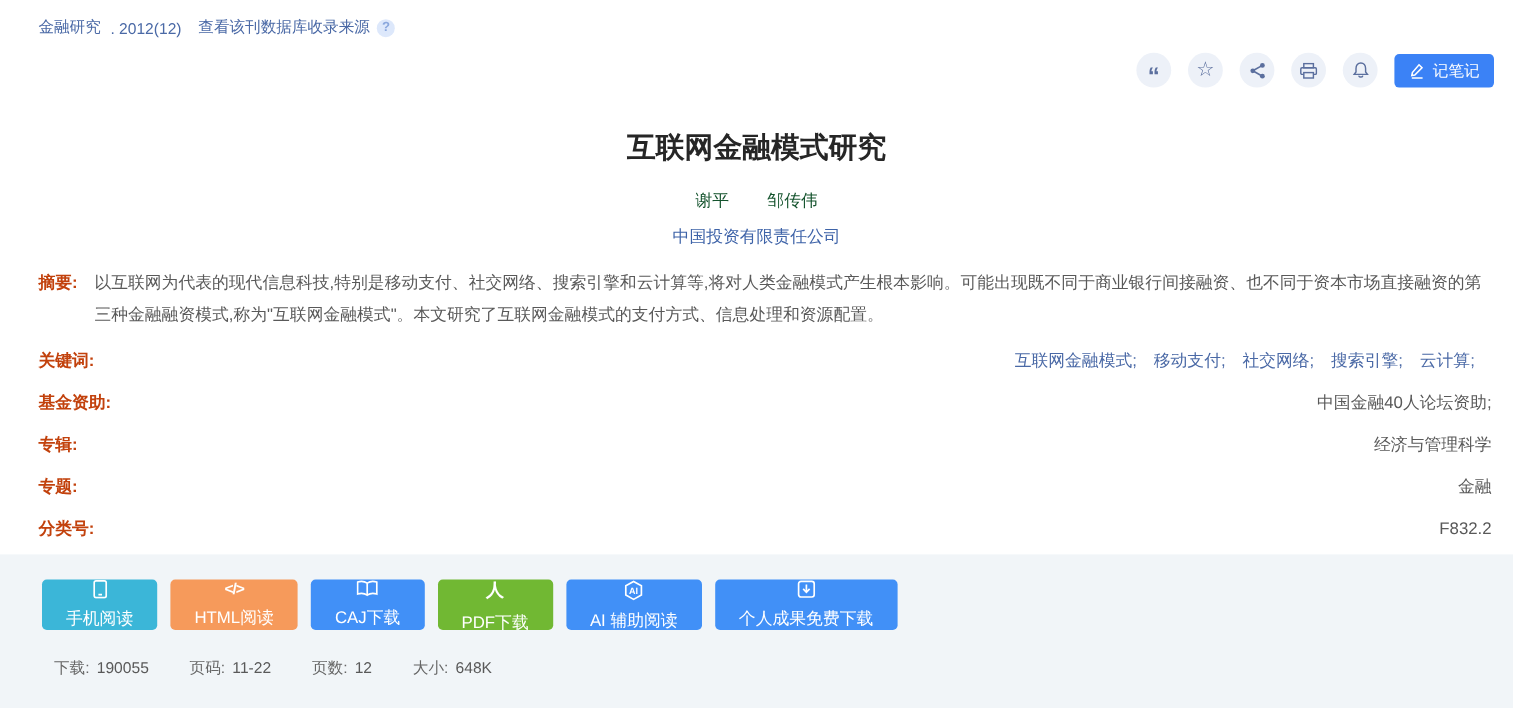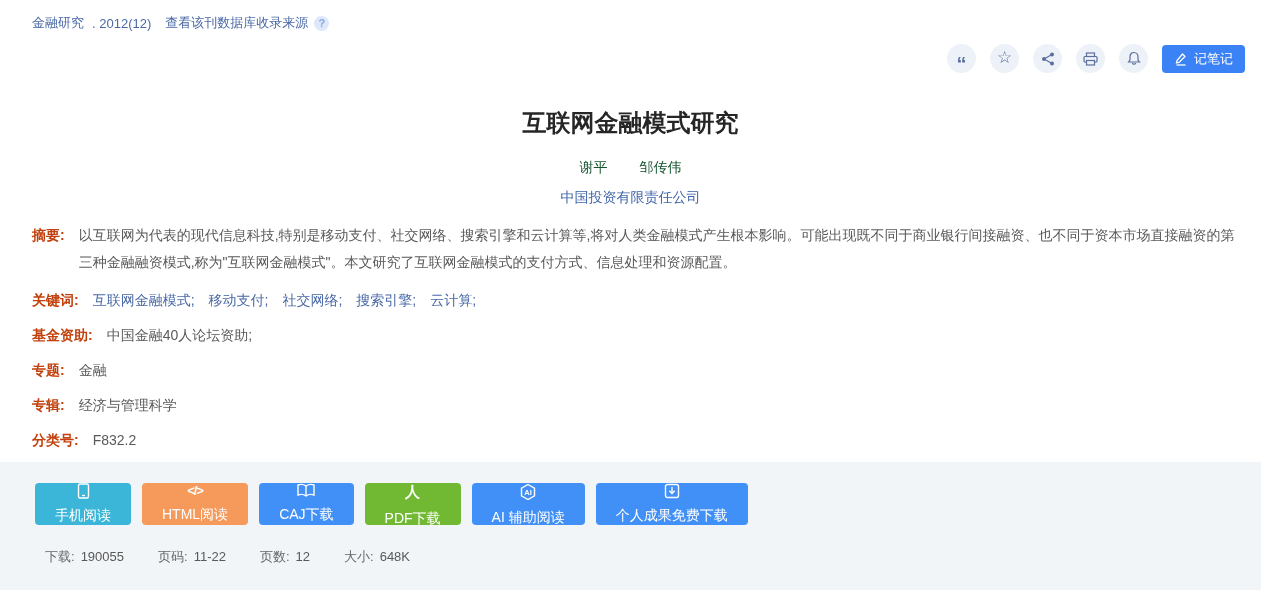--- a/index.html
+++ b/index.html
@@ -61,21 +61,21 @@
     text-align:center; font-size:14px; color:#3e63a8;
   }
   .affiliation-row span { cursor:pointer; }
   
   .meta-block { position:absolute; top:222px; left:32px; right:18px; }
   .meta-row { display:flex; margin-bottom:14px; font-size:14px; line-height:27px; }
   .meta-label { font-weight:bold; color:#c2410c; white-space:nowrap; margin-right:14px; }
   .meta-value { color:#595959; }
   .abstract-text { color:#595959; }
   .keywords .kw { color:#4a69a6; margin-right:14px; cursor:pointer; }
-  .meta-row.small { line-height:20px; margin-bottom:15px; }
+  .meta-row.small { line-height:20px; margin-bottom:15px;justify-content:space-between; }
   
   .footer {
     position:absolute; top:462px; left:0; width:1261px; height:128px;
     background:#f1f5f8;
   }
   .buttons-row {
     position:absolute; top:21px; left:35px;
     display:flex; gap:11px;
   }
   .dl-btn {
@@ -163,26 +163,26 @@
     <span class="meta-label">关键词:</span>
     <span>
       <span class="kw">互联网金融模式;</span><span class="kw">移动支付;</span><span class="kw">社交网络;</span><span class="kw">搜索引擎;</span><span class="kw">云计算;</span>
     </span>
   </div>
   <div class="meta-row small">
     <span class="meta-label">基金资助:</span>
     <span class="meta-value">中国金融40人论坛资助;</span>
   </div>
   <div class="meta-row small">
+    <span class="meta-label">专辑:</span>
+    <span class="meta-value">经济与管理科学</span>
+  </div>
+  <div class="meta-row small">
     <span class="meta-label">专题:</span>
     <span class="meta-value">金融</span>
-  </div>
-  <div class="meta-row small">
-    <span class="meta-label">专辑:</span>
-    <span class="meta-value">经济与管理科学</span>
   </div>
   <div class="meta-row small">
     <span class="meta-label">分类号:</span>
     <span class="meta-value">F832.2</span>
   </div>
 </div>
 
 <div class="footer">
   <div class="buttons-row">
     <button class="dl-btn btn-teal">

